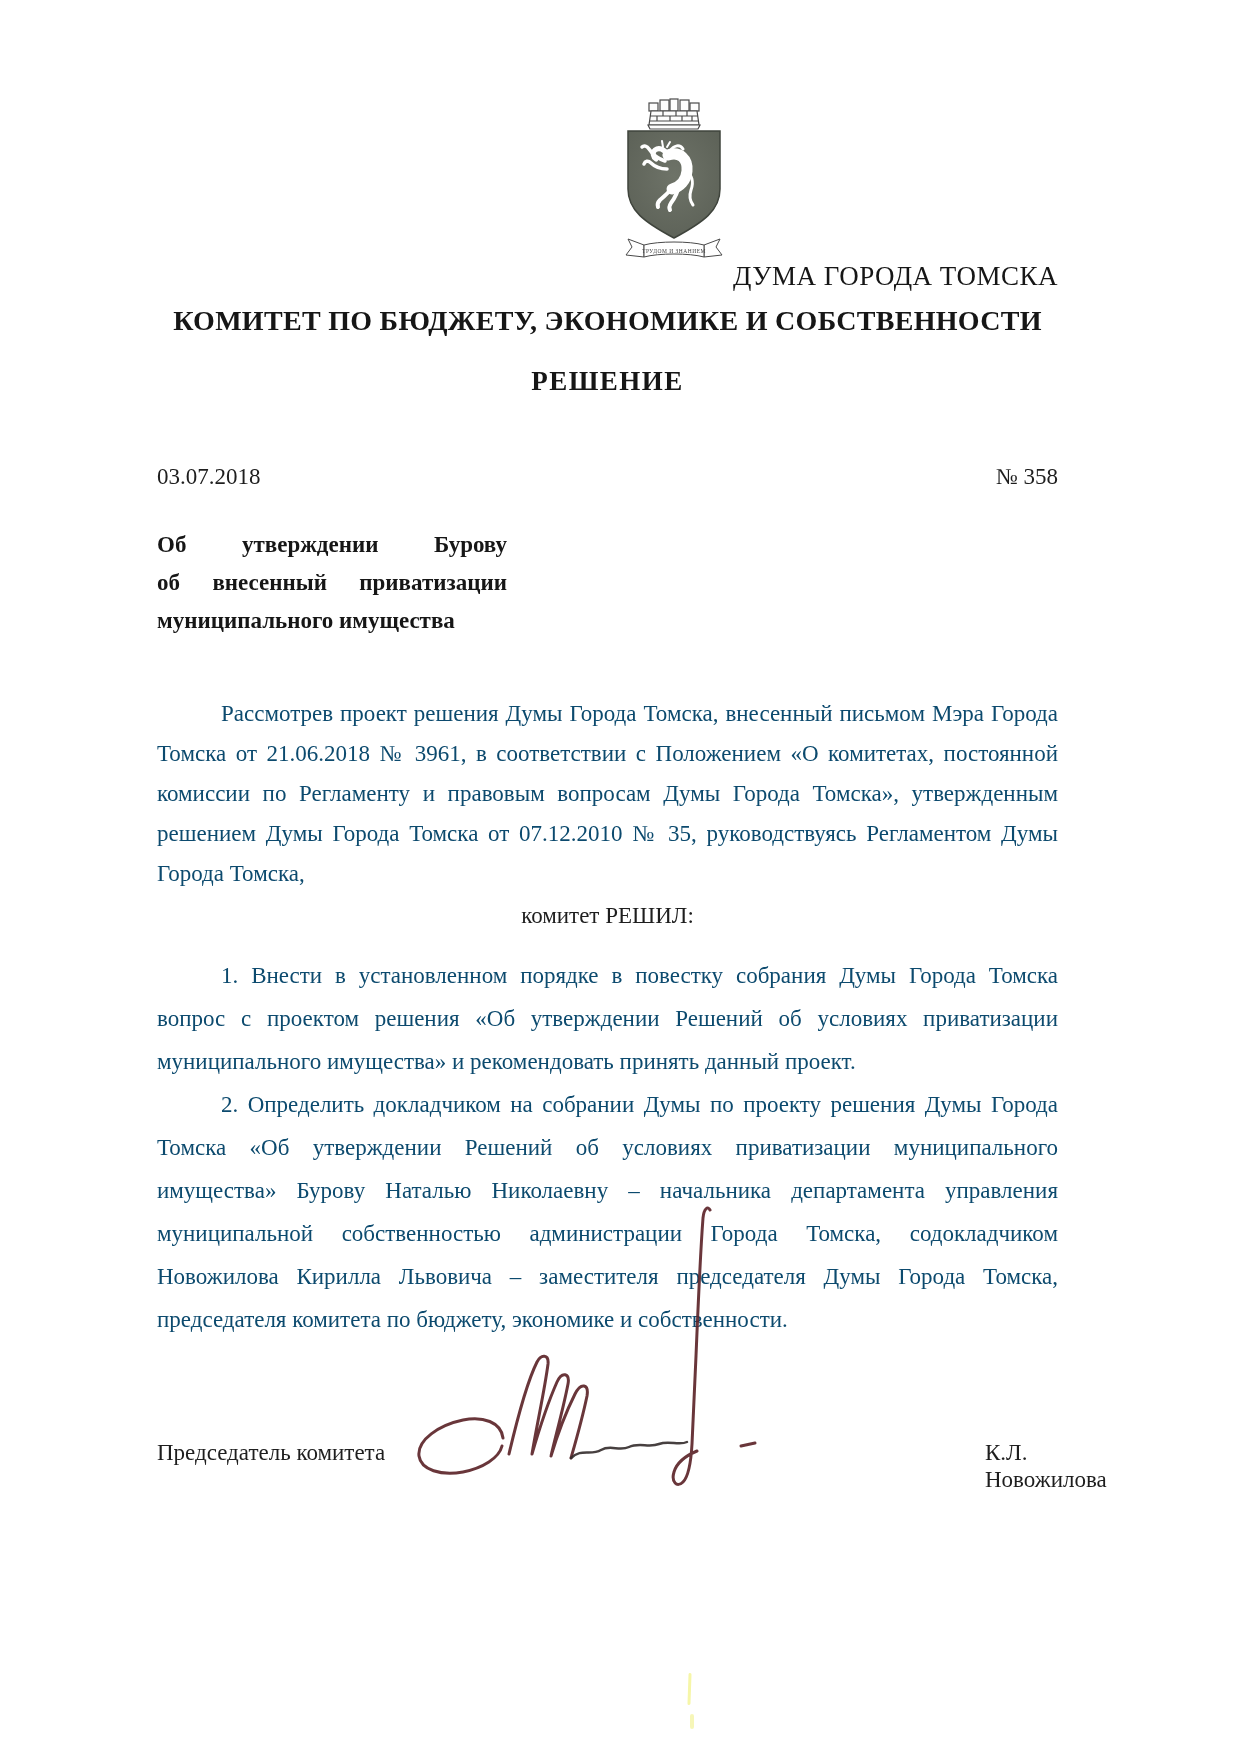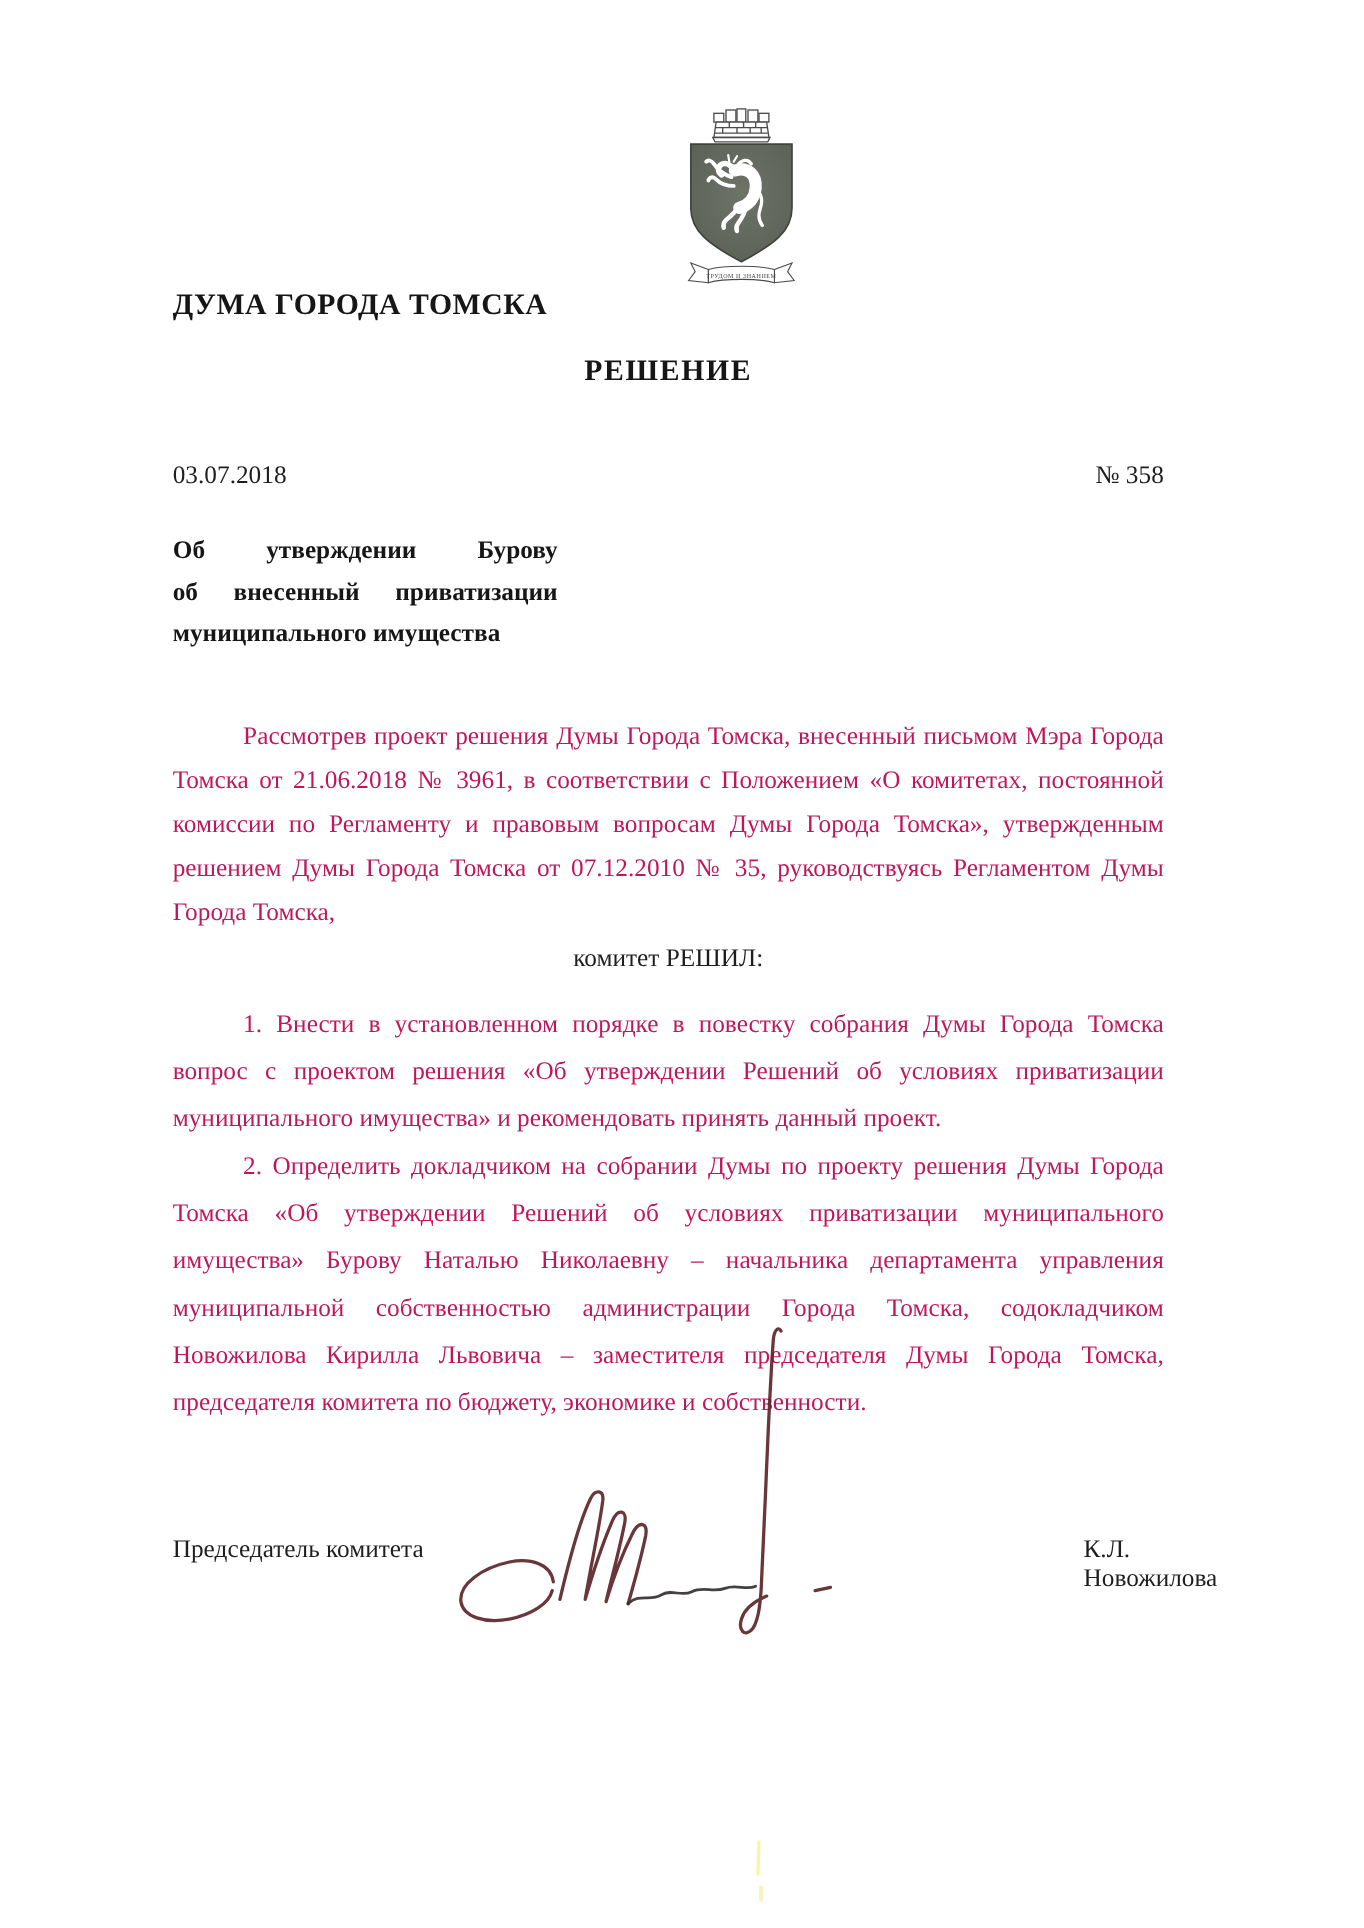--- a/index.html
+++ b/index.html
@@ -7,22 +7,22 @@
     position:relative;
     width:1240px; height:1753px;
     background:#ffffff;
     font-family:"Liberation Serif","DejaVu Serif",serif;
     color:#1e1e1e;
     overflow:hidden;
   }
   .content { padding:0 182px 0 157px; }
 
   .org-name {
-    margin-top:260px; text-align:left;
-    font-weight:bold; font-size:27px; line-height:32px;
+    margin-top:260px; text-align:right;
+    font-weight:normal; font-size:27px; line-height:32px;
     color:#161616; letter-spacing:0.5px;
   }
   .committee {
     margin-top:12px; text-align:center;
     font-weight:bold; font-size:28px; line-height:33px;
     color:#161616; letter-spacing:0.3px;
   }
   .doc-type {
     margin-top:28px; text-align:center;
     font-weight:bold; font-size:27px; line-height:32px;
@@ -33,21 +33,21 @@
     display:flex; justify-content:space-between;
     font-size:23px; line-height:27px;
   }
   .subject { margin-top:36px; width:350px; font-weight:bold; font-size:23px; color:#161616; }
   .subject-line { line-height:38px; height:38px; overflow:hidden; }
   .subject-line.justify { text-align:justify; }
   .subject-line.justify::after { content:""; display:inline-block; width:100%; }
 
   .para {
     font-size:23px; text-align:justify; text-indent:64px;
-    color:#be185d;
+    color:#0c4a6e;
   }
   .preamble { margin-top:54px; line-height:40px; }
   .resolved { margin-top:8px; text-align:center; font-size:23px; line-height:28px; }
   .item { line-height:43px; }
   .item-first { margin-top:24px; }
 
   .signature-row { position:relative; margin-top:98px; height:60px; font-size:23px; line-height:27px; }
   .sig-title { position:absolute; left:0; top:0; }
   .sig-name  { position:absolute; left:828px; top:0; }
 
@@ -109,20 +109,21 @@
       <path d="M26,148 L10,142 L14,150 L8,158 L26,160 Z"></path>
       <path d="M86,148 L102,142 L98,150 L104,158 L86,160 Z"></path>
       <path d="M26,148 C40,144 72,144 86,148 L86,160 C72,156 40,156 26,160 Z"></path>
       <text x="56" y="156" font-size="5.5" text-anchor="middle" fill="#444444" letter-spacing="0.5" stroke="none">ТРУДОМ И ЗНАНИЕМ</text>
     </g>
   </svg>
 
   <div class="content">
 
     <div class="org-name">ДУМА ГОРОДА ТОМСКА</div>
+    <div class="committee">КОМИТЕТ ПО БЮДЖЕТУ, ЭКОНОМИКЕ И СОБСТВЕННОСТИ</div>
     <div class="doc-type">РЕШЕНИЕ</div>
 
     <div class="meta-row">
       <span>03.07.2018</span>
       <span>№ 358</span>
     </div>
 
     <div class="subject">
       <div class="subject-line justify">Об утверждении Бурову</div>
       <div class="subject-line justify">об внесенный приватизации</div>

